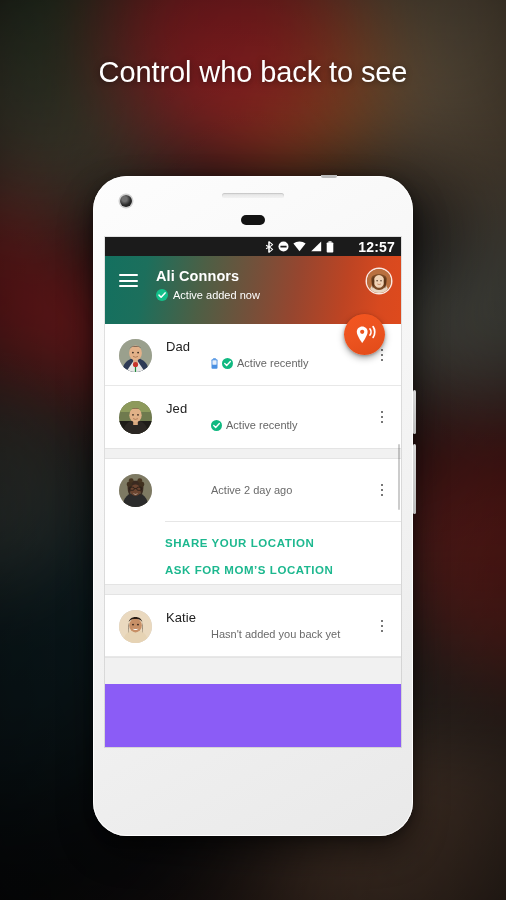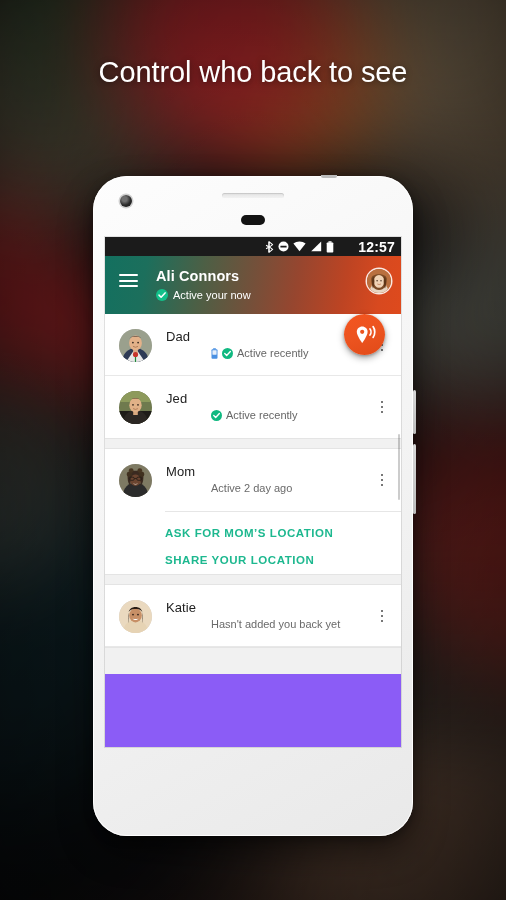--- a/index.html
+++ b/index.html
@@ -180,21 +180,21 @@
     color: #ffffff;
     font-size: 14px;
     font-weight: 700;
     letter-spacing: 0.2px;
     margin-left: 20px;
   }
 
   
   #app-bar {
     position: relative;
-    height: 58px;
+    height: 68px;
     background: linear-gradient(100deg,
        #13705f 0%, #1c6f5c 14%, #4d5f45 33%, #74503a 50%,
        #96462f 64%, #bd4423 80%, #d8491f 92%, #de4a1d 100%);
     color: #ffffff;
     padding: 9px 0 0 0;
     box-sizing: border-box;
   }
   #menu-icon {
     position: absolute;
     left: 14px;
@@ -422,21 +422,21 @@
             <span></span>
         </div>
 
         <div id="app-title">Ali Connors</div>
 
         <div id="app-status">
           <svg width="12" height="12" viewBox="0 0 12 12">
             <circle cx="6" cy="6" r="6" fill="#13c08a"></circle>
             <path d="M3 6.1 L5.1 8.2 L9.1 3.9" fill="none" stroke="#ffffff" stroke-width="1.5" stroke-linecap="round" stroke-linejoin="round"></path>
           </svg>
-          <span>Active your now</span>
+          <span>Active added now</span>
         </div>
 
         <div id="user-avatar">
           <svg width="24" height="24" viewBox="0 0 24 24">
             <rect width="24" height="24" fill="#b9703f"></rect>
             <circle cx="12" cy="23" r="9.5" fill="#e8d6c2"></circle>
             <path d="M4.2 10 C4.2 3.6 19.8 3.6 19.8 10 C19.8 17 17 21 12 21 C7 21 4.2 17 4.2 10 Z" fill="#7b4a25"></path>
             <ellipse cx="12" cy="12.4" rx="5.2" ry="6.4" fill="#f0d3b6"></ellipse>
             <path d="M6.4 7.4 C8.4 11.6 7.0 16.6 6.0 19.4 C4.6 15.4 4.6 9.6 6.4 7.4 Z" fill="#5e3518"></path>
             <path d="M17.6 7.4 C15.8 11.6 17.0 16.8 18.0 19.6 C19.4 15.4 19.4 9.6 17.6 7.4 Z" fill="#5e3518"></path>
@@ -548,37 +548,36 @@
                 <circle cx="22.6" cy="10.2" r="2.6" fill="#40301f"></circle>
                 <circle cx="12.2" cy="6.6" r="2.4" fill="#463420"></circle>
                 <circle cx="20.8" cy="6.6" r="2.4" fill="#463420"></circle>
                 <rect x="10.3" y="13.2" width="5.0" height="3.1" rx="1.4" fill="none" stroke="#2a2018" stroke-width="0.9"></rect>
                 <rect x="17.7" y="13.2" width="5.0" height="3.1" rx="1.4" fill="none" stroke="#2a2018" stroke-width="0.9"></rect>
                 <path d="M15.3 14.5 H17.7" stroke="#2a2018" stroke-width="0.9"></path>
                 <path d="M13.9 19.2 Q16.5 21.6 19.1 19.2 Q16.5 20.6 13.9 19.2 Z" fill="#efe6dd"></path>
               </svg>
             </div>
             <div class="row-text">
-              <div class="row-name">Mom</div>
               <div class="row-sub plain">
                 <span>Active 2 day ago</span>
               </div>
             </div>
             <div class="kebab">
                 <i></i>
                 <i></i>
                 <i></i>
               </div>
           </div>
 
           <div class="card-rule"></div>
 
           <div class="card-actions">
+            <span class="action-link">SHARE YOUR LOCATION</span>
             <span class="action-link">ASK FOR MOM’S LOCATION</span>
-            <span class="action-link">SHARE YOUR LOCATION</span>
           </div>
         </div>
 
         <div class="gap"></div>
 
         <div class="group">
           <div class="row divider-below">
             <div class="avatar">
               <svg width="33" height="33" viewBox="0 0 33 33">
                 <rect width="33" height="33" fill="#ead9bf"></rect>

